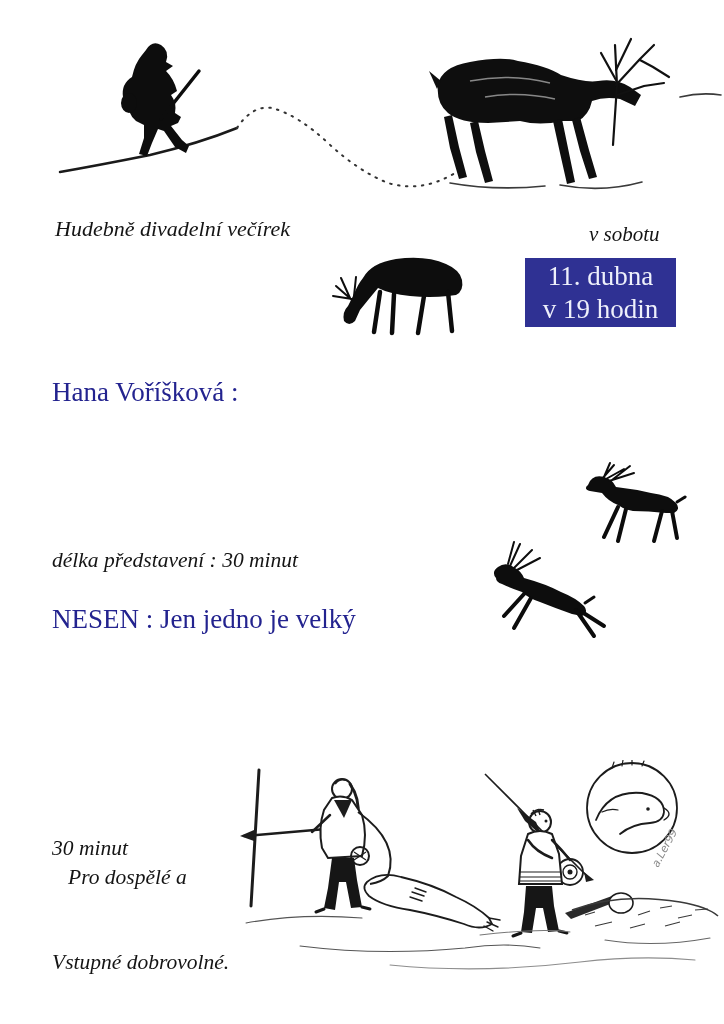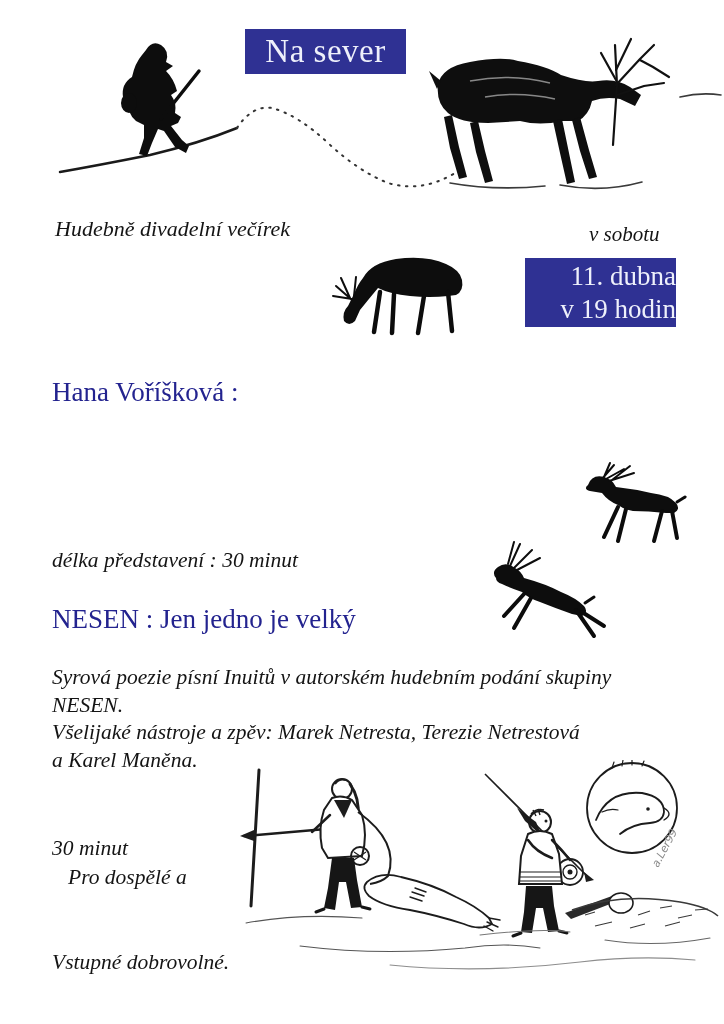--- a/index.html
+++ b/index.html
@@ -23,21 +23,21 @@
   .day-label { left:589px; top:222px; font-size:21px; }
   .venue-box {
     left:52px; top:253px; width:226px; height:70px;
     display:flex; flex-direction:column; justify-content:center;
     padding-left:10px; box-sizing:border-box;
     font-size:27px; line-height:34px;
   }
   .datetime-box {
     left:525px; top:258px; width:151px; height:69px;
     display:flex; flex-direction:column; justify-content:center;
-    text-align:right; font-size:27px; line-height:33px;
+    text-align:center; font-size:27px; line-height:33px;
   }
   .show1-heading { left:52px; top:374px; font-size:27px; line-height:37px; }
   .show1-desc { left:52px; top:467px; font-size:21.5px; line-height:28px; }
   .show1-duration { left:52px; top:548px; font-size:21.5px; }
   .show2-heading { left:52px; top:604px; font-size:27px; }
   .show2-desc { left:52px; top:664px; font-size:21.5px; line-height:27.5px; }
   .show2-duration { left:52px; top:836px; font-size:21.5px; }
   .audience { left:68px; top:863px; font-size:21.5px; line-height:28px; }
   .admission { left:52px; top:950px; font-size:21.5px; }
   svg { display:block; }
@@ -199,49 +199,40 @@
 
     <g stroke="#555" stroke-width="1.1" fill="none" stroke-linecap="round">
       <path d="M6,163 Q60,153 122,158"></path>
       <path d="M60,186 Q140,196 225,188 Q265,182 300,188"></path>
       <path d="M150,205 Q240,214 340,202 Q400,195 455,200" stroke="#8d8d8d"></path>
       <path d="M240,175 Q300,168 330,172" stroke="#777"></path>
       <path d="M365,180 Q415,188 470,178" stroke="#666"></path>
     </g>
   </svg>
 
-  <div class="abs blue-box title-box">
-    <span>Na sever</span>
-  </div>
 
   <div class="abs ink subtitle">Hudebně divadelní večírek</div>
 
   <div class="abs ink day-label">v sobotu</div>
 
 
   <div class="abs blue-box datetime-box">
     <span>11. dubna</span>
     <span>v 19 hodin</span>
   </div>
 
   <div class="abs blue-text show1-heading">
     <div>Hana Voříšková :</div>
   </div>
 
 
   <div class="abs ink show1-duration">délka představení : 30 minut</div>
 
   <div class="abs blue-text show2-heading">NESEN : Jen jedno je velký</div>
 
-  <div class="abs ink show2-desc">
-    <div>Syrová poezie písní Inuitů v autorském hudebním podání skupiny</div>
-    <div>NESEN.</div>
-    <div>Všelijaké nástroje a zpěv: Marek Netresta, Terezie Netrestová</div>
-    <div>a Karel Maněna.</div>
-  </div>
 
   <div class="abs ink show2-duration">30 minut</div>
 
   <div class="abs ink audience">
     <div>Pro dospělé a</div>
   </div>
 
   <div class="abs ink admission">Vstupné dobrovolné.</div>
 
 </div>

